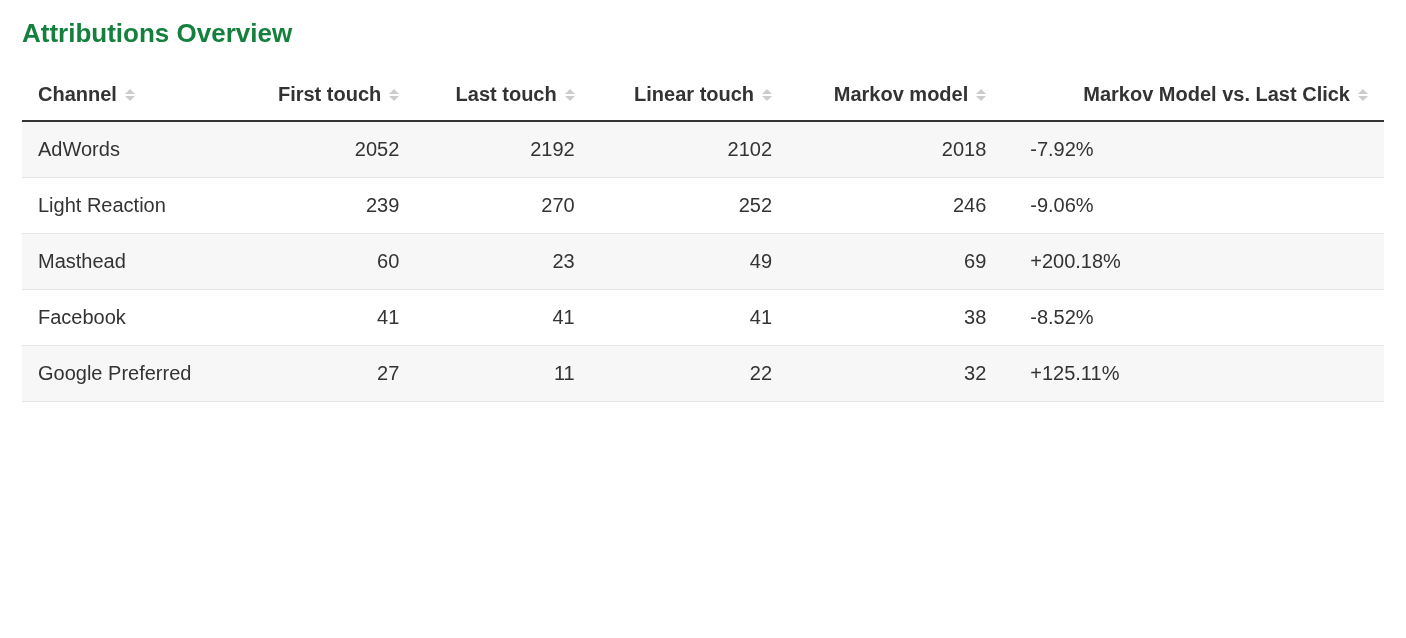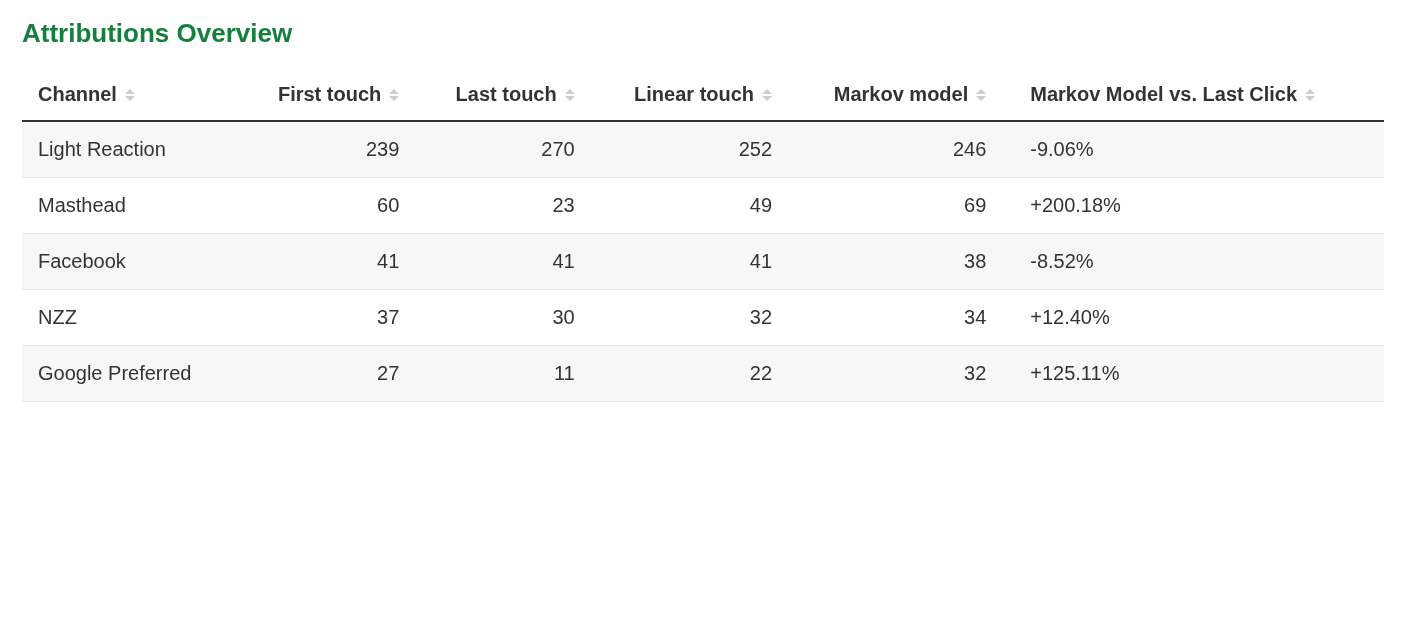--- a/index.html
+++ b/index.html
@@ -24,21 +24,21 @@
     }
     table.attr thead th {
       text-align: left;
       font-weight: 700;
       padding: 12px 16px 14px;
       border-bottom: 2px solid #333;
       position: relative;
       white-space: nowrap;
     }
     table.attr thead th.num { text-align: left; }
-    table.attr thead th.lastcol { text-align: left; padding-left: 28px; }
+    table.attr thead th.lastcol { text-align: right; padding-left: 28px; }
     .sort-icon {
       display: inline-flex;
       flex-direction: column;
       margin-left: 8px;
       vertical-align: middle;
       line-height: 0;
     }
     .sort-icon .up, .sort-icon .down {
       width: 0; height: 0;
       border-left: 5px solid transparent;
@@ -120,20 +120,28 @@
           <span class="sort-icon">
               <span class="up"></span>
               <span class="down"></span>
             </span>
         </span>
       </th>
     </tr>
   </thead>
   <tbody>
       <tr>
+        <td>AdWords</td>
+        <td class="num">2052</td>
+        <td class="num">2192</td>
+        <td class="num">2102</td>
+        <td class="num">2018</td>
+        <td class="lastcol">-7.92%</td>
+      </tr>
+      <tr>
         <td>Light Reaction</td>
         <td class="num">239</td>
         <td class="num">270</td>
         <td class="num">252</td>
         <td class="num">246</td>
         <td class="lastcol">-9.06%</td>
       </tr>
       <tr>
         <td>Masthead</td>
         <td class="num">60</td>
@@ -144,28 +152,20 @@
       </tr>
       <tr>
         <td>Facebook</td>
         <td class="num">41</td>
         <td class="num">41</td>
         <td class="num">41</td>
         <td class="num">38</td>
         <td class="lastcol">-8.52%</td>
       </tr>
       <tr>
-        <td>NZZ</td>
-        <td class="num">37</td>
-        <td class="num">30</td>
-        <td class="num">32</td>
-        <td class="num">34</td>
-        <td class="lastcol">+12.40%</td>
-      </tr>
-      <tr>
         <td>Google Preferred</td>
         <td class="num">27</td>
         <td class="num">11</td>
         <td class="num">22</td>
         <td class="num">32</td>
         <td class="lastcol">+125.11%</td>
       </tr>
     </tbody>
 </table>
 

